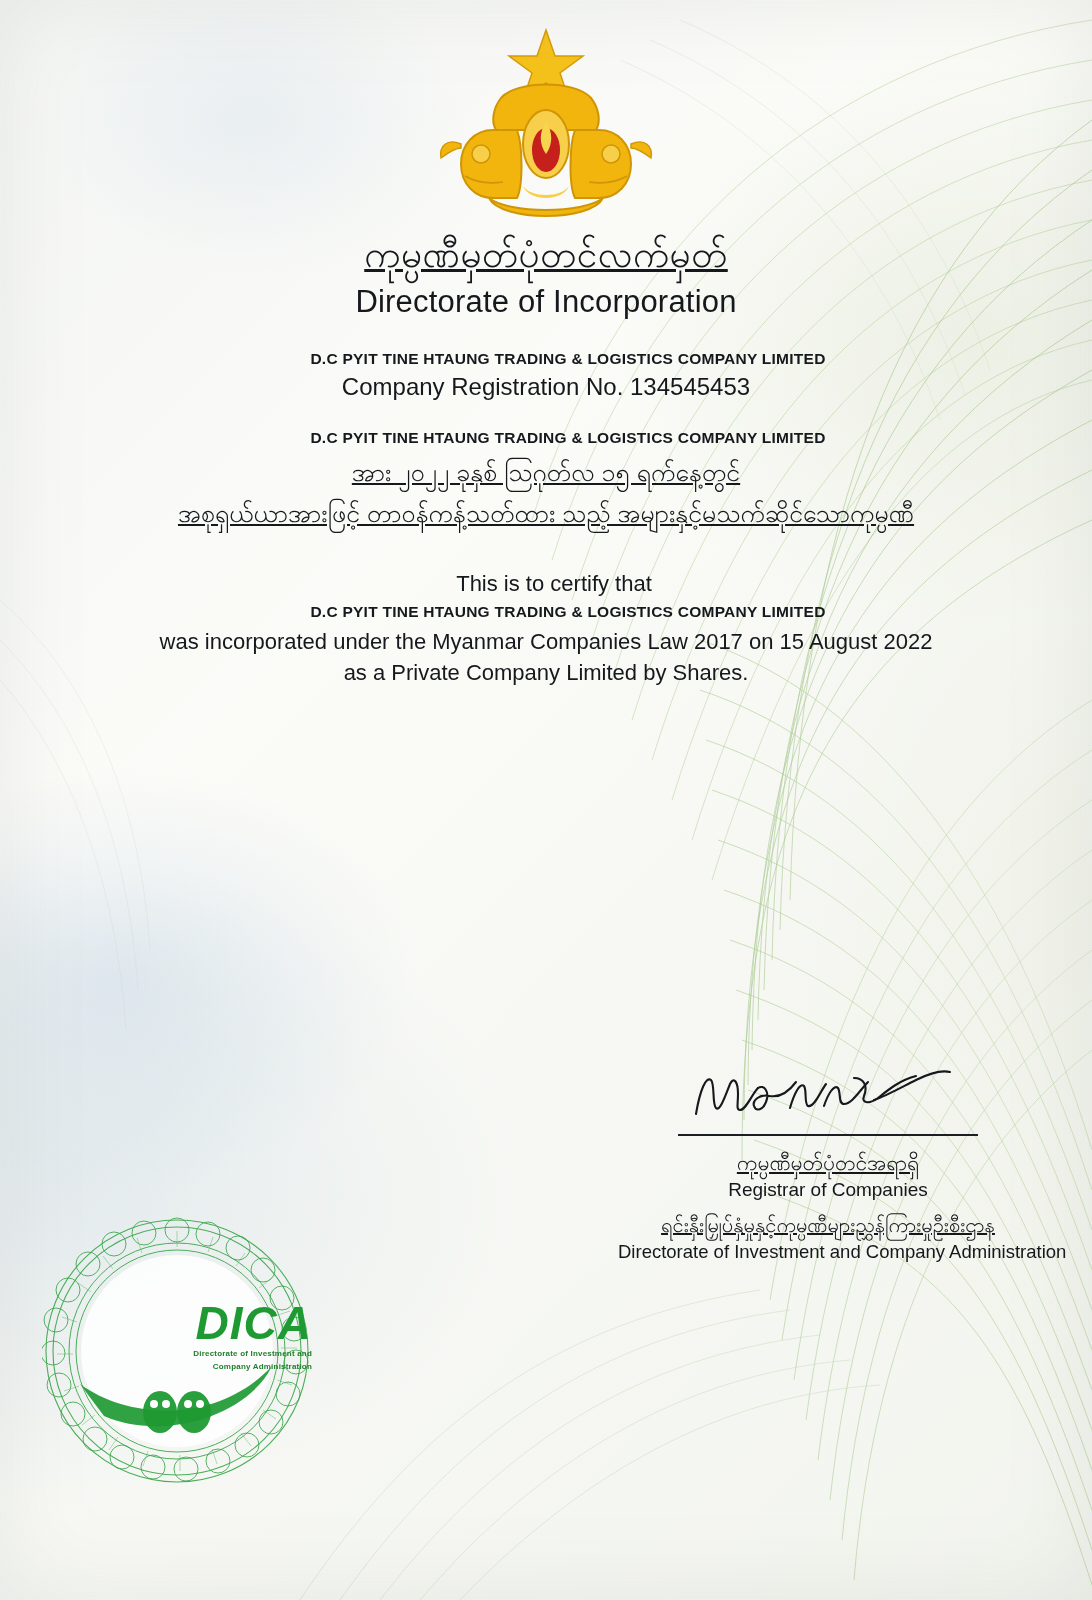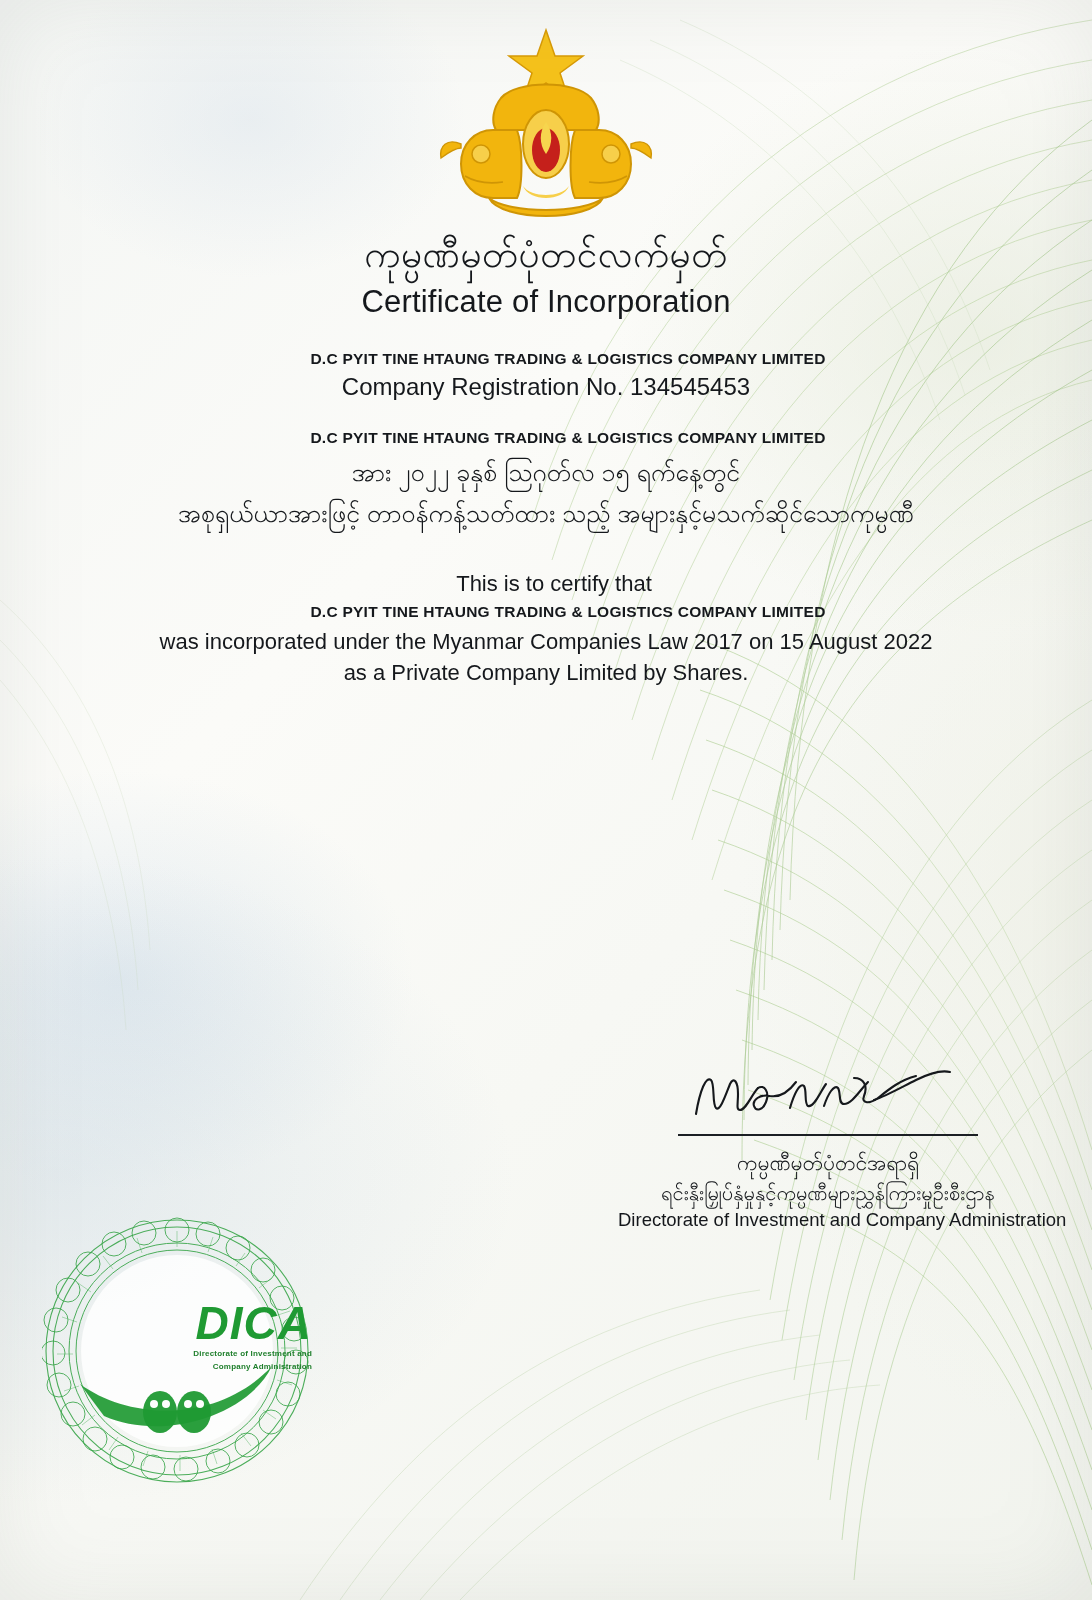--- a/index.html
+++ b/index.html
@@ -61,20 +61,21 @@
   .content {
     position: absolute;
     left: 0;
     right: 0;
     top: 232px;
     text-align: center;
     color: #15181c;
   }
   .mm {
     font-family: "Liberation Sans", "DejaVu Sans", sans-serif;
+    text-decoration: underline;
   }
   .title-mm {
     font-size: 37px;
     line-height: 1.25;
     letter-spacing: 0.5px;
     font-weight: 400;
     margin: 0 0 6px 0;
   }
   .title-en {
     font-size: 31px;
@@ -316,21 +317,21 @@
       <path d="M92 160 C 100 172, 130 172, 138 160 C 132 176, 98 176, 92 160 Z" fill="#f7cf4a"></path>
 
       <path d="M30 118 C 16 112, 8 120, 10 132 C 18 126, 24 122, 30 122 Z" fill="#f2b50d" stroke="#cf9505" stroke-width="1.4"></path>
       <path d="M200 118 C 214 112, 222 120, 220 132 C 212 126, 206 122, 200 122 Z" fill="#f2b50d" stroke="#cf9505" stroke-width="1.4"></path>
     </svg>
   </div>
 
   <div class="content">
 
     <p class="title-mm mm">ကုမ္ပဏီမှတ်ပုံတင်လက်မှတ်</p>
-    <p class="title-en">Certificate of Incorporation</p>
+    <p class="title-en">Directorate of Incorporation</p>
 
     <p class="company-bold">D.C PYIT TINE HTAUNG TRADING &amp; LOGISTICS COMPANY LIMITED</p>
     <p class="reg-no">Company Registration No. 134545453</p>
 
     <p class="company-bold">D.C PYIT TINE HTAUNG TRADING &amp; LOGISTICS COMPANY LIMITED</p>
 
     <p class="body-mm mm">
       <span class="ln">အား ၂၀၂၂ ခုနှစ် ဩဂုတ်လ ၁၅ ရက်နေ့တွင်</span>
       <span class="ln">အစုရှယ်ယာအားဖြင့် တာဝန်ကန့်သတ်ထား သည့် အများနှင့်မသက်ဆိုင်သောကုမ္ပဏီ</span>
     </p>
@@ -346,20 +347,21 @@
         <path d="M18 54 C 22 30, 28 16, 33 20 C 37 24, 34 44, 38 48 C 42 52, 48 34, 52 24 C 56 16, 60 22, 60 34 C 60 44, 58 50, 62 50 C 68 50, 74 34, 80 28"></path>
         <path d="M80 28 C 86 24, 92 32, 88 42 C 85 50, 78 52, 76 46 C 74 40, 82 34, 92 36 C 104 38, 112 30, 118 22"></path>
         <path d="M112 48 C 116 34, 122 22, 126 26 C 129 30, 126 44, 130 46 C 136 48, 142 32, 148 24"></path>
         <path d="M146 46 C 150 34, 156 24, 160 28 C 163 32, 160 44, 166 44 C 174 44, 182 30, 190 22"></path>
         <path d="M176 18 C 186 18, 190 26, 186 36 C 183 44, 192 44, 200 38 C 210 30, 222 20, 238 16"></path>
         <path d="M196 40 C 208 36, 222 28, 238 20 C 252 13, 264 10, 272 12"></path>
       </g>
     </svg>
     <div class="sig-rule"></div>
     <p class="sig-mm mm">ကုမ္ပဏီမှတ်ပုံတင်အရာရှိ</p>
+    <p class="sig-en">Registrar of Companies</p>
     <p class="dept-mm mm">ရင်းနှီးမြှုပ်နှံမှုနှင့်ကုမ္ပဏီများညွှန်ကြားမှုဦးစီးဌာန</p>
     <p class="dept-en">Directorate of Investment and Company Administration</p>
   </div>
 
   <div class="seal">
     <svg viewBox="0 0 270 270" xmlns="http://www.w3.org/2000/svg">
       <defs>
         <g id="scallop"></g>
       </defs>
 

